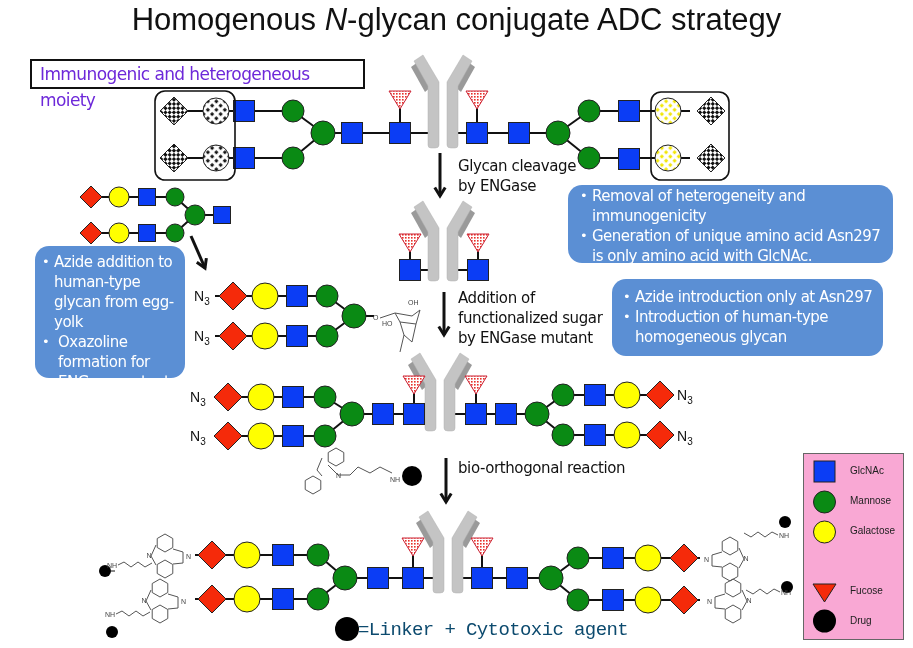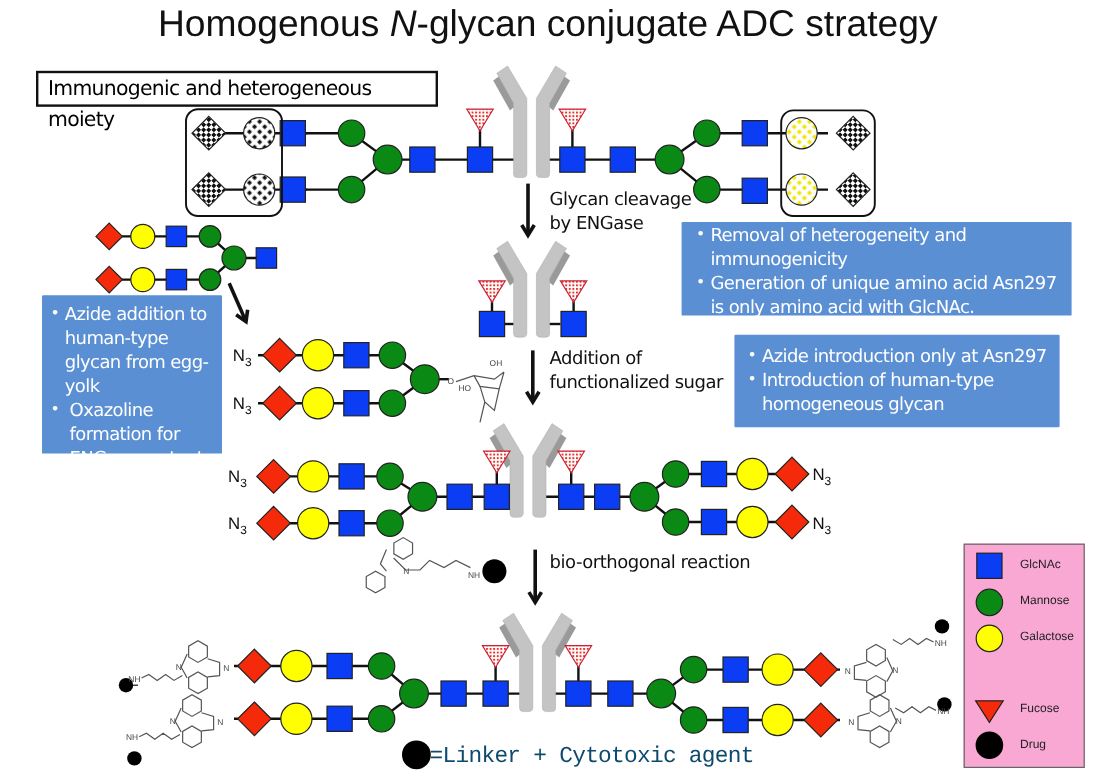--- a/index.html
+++ b/index.html
@@ -1,22 +1,22 @@
 <!DOCTYPE html>
 <html><head>
 <meta charset="utf-8">
 <style>
   html,body{margin:0;padding:0;background:#fff;}
   body{width:913px;height:648px;position:relative;overflow:hidden;font-family:"Liberation Sans",sans-serif;}
   #stage{position:absolute;left:0;top:0;width:913px;height:648px;}
   .title{position:absolute;left:0;top:2px;width:913px;text-align:center;font-size:31px;color:#111;font-family:"Liberation Sans",sans-serif;}
   .title i{font-style:italic;}
-  .label-box{position:absolute;left:30px;top:59px;width:335px;height:30px;border:2px solid #111;box-sizing:border-box;font-size:17px;line-height:26px;padding-left:8px;font-family:"DejaVu Sans",sans-serif;letter-spacing:-0.6px;color:#000000;}
+  .label-box{position:absolute;left:30px;top:59px;width:335px;height:30px;border:2px solid #111;box-sizing:border-box;font-size:17px;line-height:26px;padding-left:8px;font-family:"DejaVu Sans",sans-serif;letter-spacing:-0.6px;color:#6d28d9;}
   .step{position:absolute;font-size:15px;line-height:20px;color:#111;font-family:"DejaVu Sans",sans-serif;letter-spacing:-0.4px;white-space:nowrap;}
-  .note{position:absolute;background:#5b8fd4;border-radius:1px;color:#fff;font-family:"DejaVu Sans",sans-serif;font-size:15px;line-height:20px;letter-spacing:-0.5px;box-sizing:border-box;}
+  .note{position:absolute;background:#5b8fd4;border-radius:14px;color:#fff;font-family:"DejaVu Sans",sans-serif;font-size:15px;line-height:20px;letter-spacing:-0.5px;box-sizing:border-box;}
   .note ul{margin:0;padding:0;list-style:none;}
   .note li{position:relative;padding-left:14px;}
   .note li::before{content:"•";position:absolute;left:2px;top:0;font-size:13px;}
   .legend{position:absolute;left:803px;top:453px;width:101px;height:187px;border:1.5px solid #666;box-sizing:border-box;background:#f9a8d4;}
   .legend-row{position:absolute;left:0;width:100%;height:28px;}
   .legend-row svg{position:absolute;left:4px;top:0;}
   .legend-row span{position:absolute;left:46px;top:7px;font-size:10px;color:#222;font-family:"Liberation Sans",sans-serif;}
   .eq-label{position:absolute;left:358px;top:619px;font-size:19px;color:#0c4a6e;font-family:Liberation Mono, monospace;letter-spacing:-0.6px;}
 </style>
 </head>
@@ -285,20 +285,21 @@
       </g>
   </svg>
 
   <div class="step" style="left:458px;top:156px;">
     <div>Glycan cleavage</div>
     <div>by ENGase</div>
   </div>
   <div class="step" style="left:458px;top:288px;">
     <div>Addition of</div>
     <div>functionalized sugar</div>
+    <div>by ENGase mutant</div>
   </div>
   <div class="step" style="left:458px;top:458px;">
     <div>bio-orthogonal reaction</div>
   </div>
 
   <div class="note" style="left:35px;top:246px;width:150px;height:132px;padding:6px 4px 0 5px;">
     <ul>
       <li>Azide addition to human-type glycan from egg-yolk</li>
       <li style="padding-left:18px;">Oxazoline formation for ENGase mutants</li>
     </ul>

